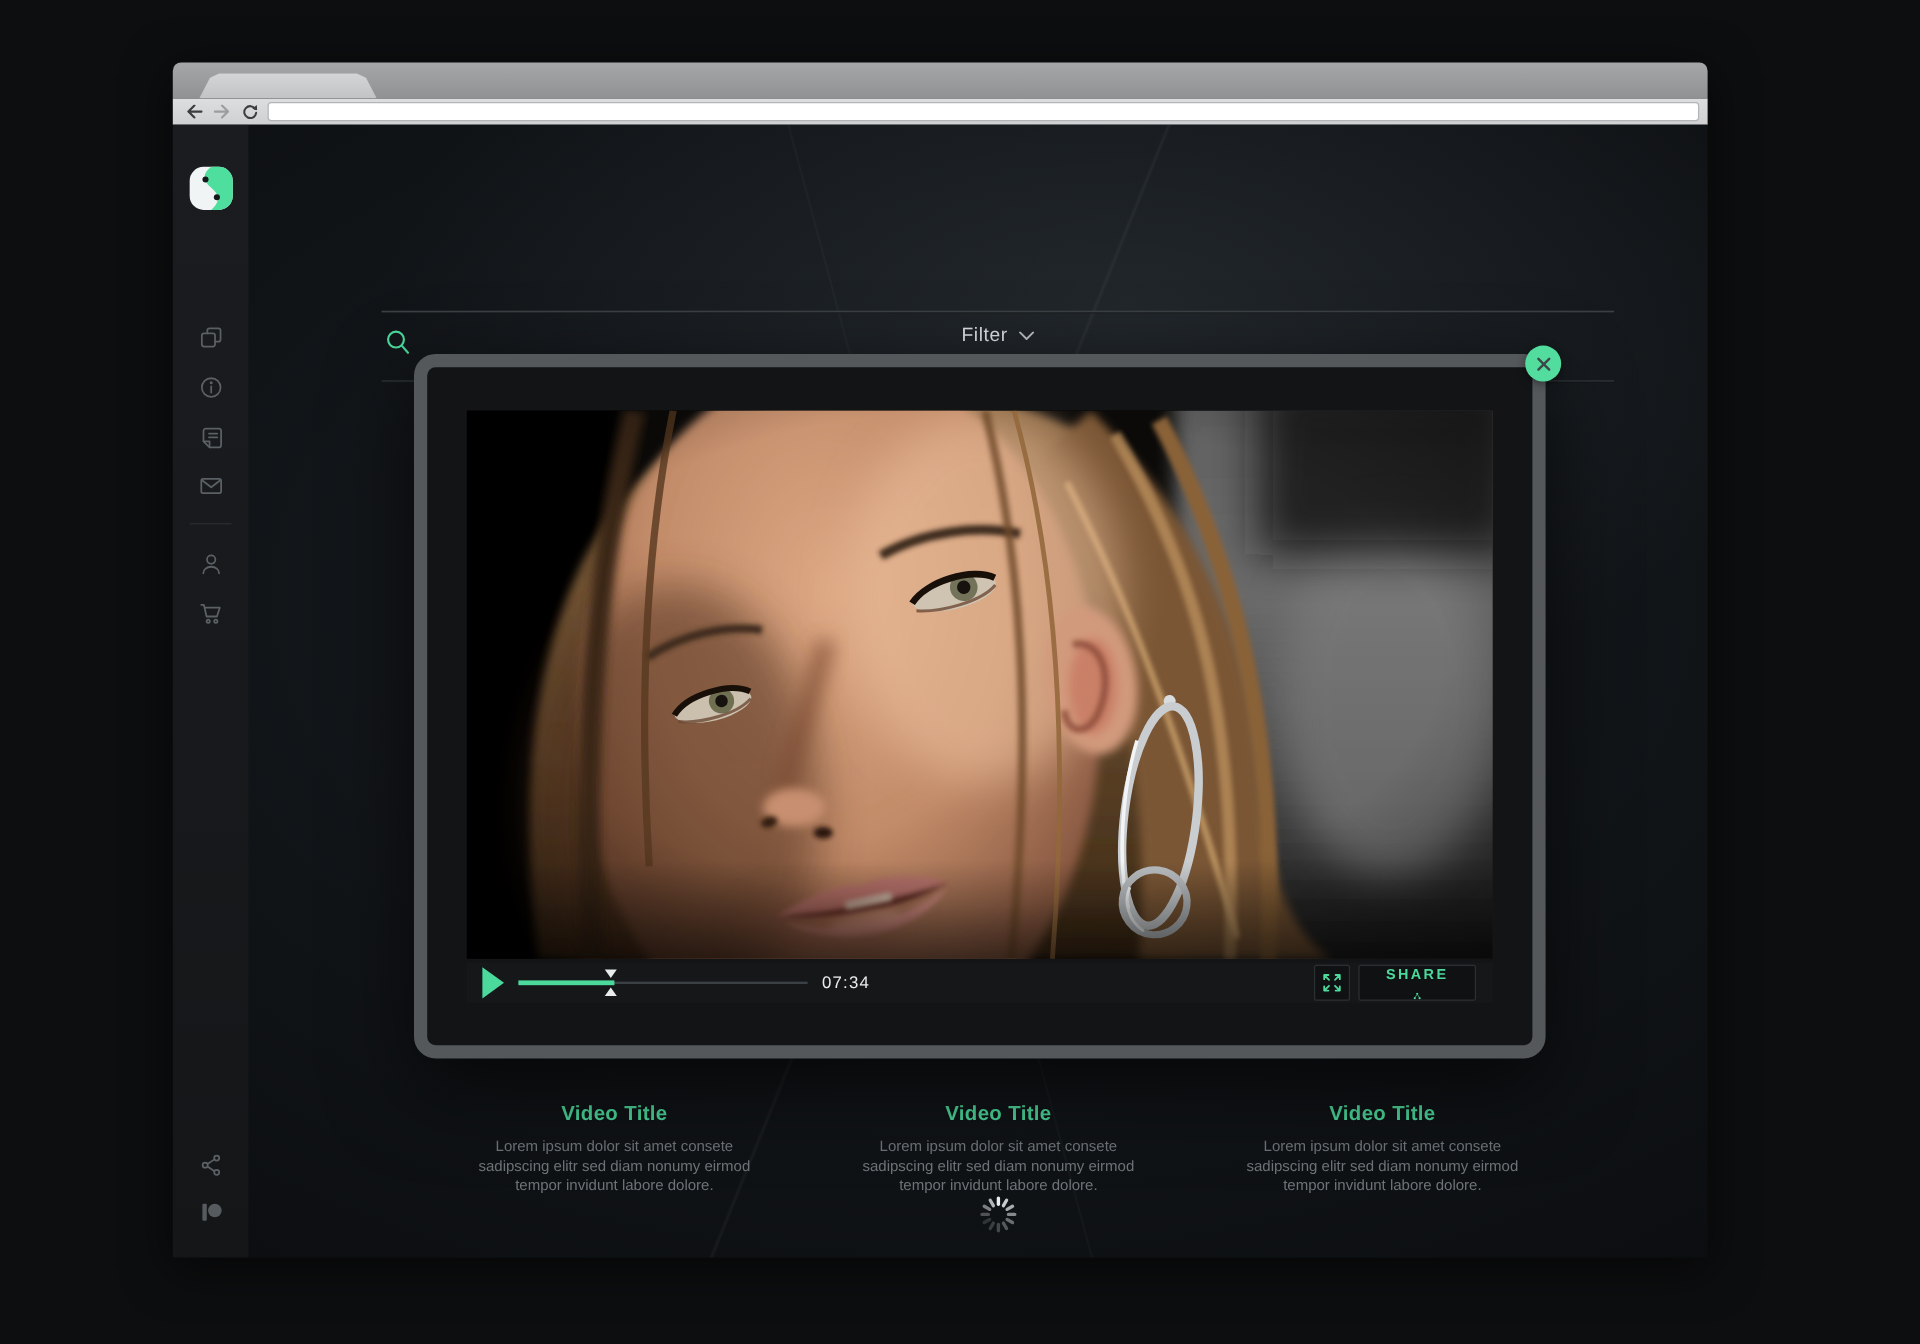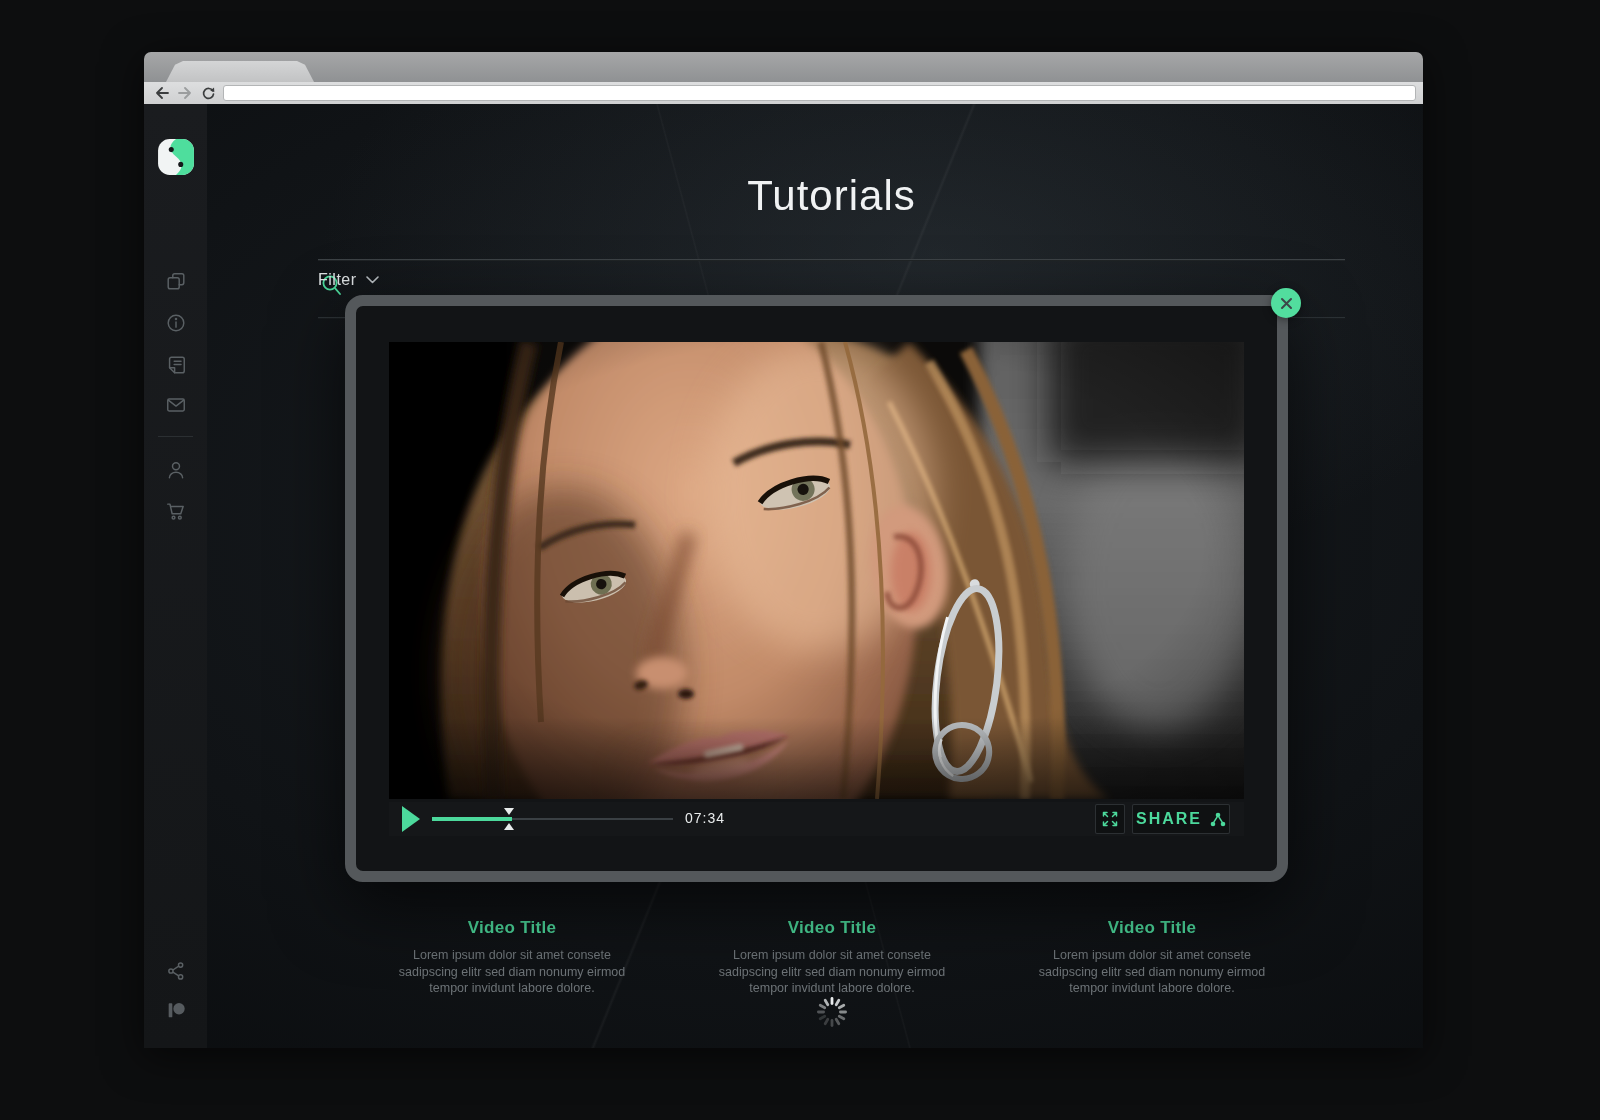--- a/index.html
+++ b/index.html
@@ -45,21 +45,21 @@
   .side-divider { position:absolute; left:14px; top:332px; width:35px; height:1px; background:#2b2f32; }
 
   
   .page-title { position:absolute; left:174px; top:68px; width:1027px; text-align:center;
                 color:#f0f2f3; font-size:42px; font-weight:300; letter-spacing:1px; }
   .divider { position:absolute; left:174px; width:1027px; height:2px; }
   .d1 { top:155px; background:linear-gradient(to bottom,#4c5256,#111416); }
   .d2 { top:213px; background:linear-gradient(to bottom,#363d41,#0f1214); }
   .search-btn { position:absolute; left:175px; top:168px; width:26px; height:26px;
                 display:flex; align-items:center; justify-content:center; }
-  .filter-row { position:absolute; left:174px; top:167px; width:1027px; text-align:left; }
+  .filter-row { position:absolute; left:174px; top:167px; width:1027px; text-align:center; }
   .filter-btn { display:inline-flex; align-items:center; gap:9px; color:#dde1e3;
                 font-size:16px; letter-spacing:.5px; cursor:pointer; }
 
   
   .card { position:absolute; top:814px; width:280px; text-align:center; }
   .card-1{left:228px} .card-2{left:548px} .card-3{left:868px}
   .card h3 { color:#4cd99c; font-size:17px; font-weight:700; letter-spacing:.3px; margin-bottom:9px; }
   .card p { width:228px; margin:1px auto; color:#6e7478; font-size:12.5px; line-height:16.5px; }
 
   
@@ -89,21 +89,21 @@
   .scrubber::after { content:""; position:absolute; left:0; bottom:0;
         border-left:5px solid transparent; border-right:5px solid transparent;
         border-bottom:7px solid #e8ecec; }
   .time { position:absolute; left:296px; top:8px; color:#e9eced; font-size:14px; letter-spacing:1px; }
   .fs-btn { position:absolute; left:706px; top:2px; width:30px; height:30px;
             border:1px solid rgba(120,130,135,.28); background:rgba(0,0,0,.25); border-radius:2px;
             display:flex; align-items:center; justify-content:center; cursor:pointer; }
   .share-btn { position:absolute; left:743px; top:2px; width:98px; height:30px;
             border:1px solid rgba(120,130,135,.28); background:rgba(0,0,0,.25); border-radius:2px;
             display:flex; align-items:center; justify-content:center; gap:8px; cursor:pointer;
-            color:#4cd99c; font-size:16px; font-weight:700; letter-spacing:2px; }
+            color:#4cd99c; font-size:12px; font-weight:700; letter-spacing:2px;flex-direction:column; }
 </style>
 </head>
 <body>
 
 <div class="stage">
   <div class="browser">
 
     <div class="chrome-top">
       <div class="tab"></div>
     </div>
@@ -191,21 +191,20 @@
           </svg>
         </span>
         <span class="side-icon si-8">
           <svg width="22" height="22" viewBox="0 0 24 24" fill="#565b5f">
             <rect x="4" y="4.5" width="4" height="15.5" rx="1"></rect>
               <circle cx="15.3" cy="10.6" r="6.2"></circle>
           </svg>
         </span>
       </aside>
 
-      <h1 class="page-title">Tutorials</h1>
       <div class="divider d1"></div>
 
       <span class="search-btn">
         <svg width="24" height="24" viewBox="0 0 24 24" fill="none" stroke="#4cd99c" stroke-width="1.8" stroke-linecap="round">
           <circle cx="10" cy="10" r="6.6"></circle>
             <line x1="15.2" y1="15.4" x2="20" y2="21"></line>
         </svg>
       </span>
 
       <div class="filter-row">

